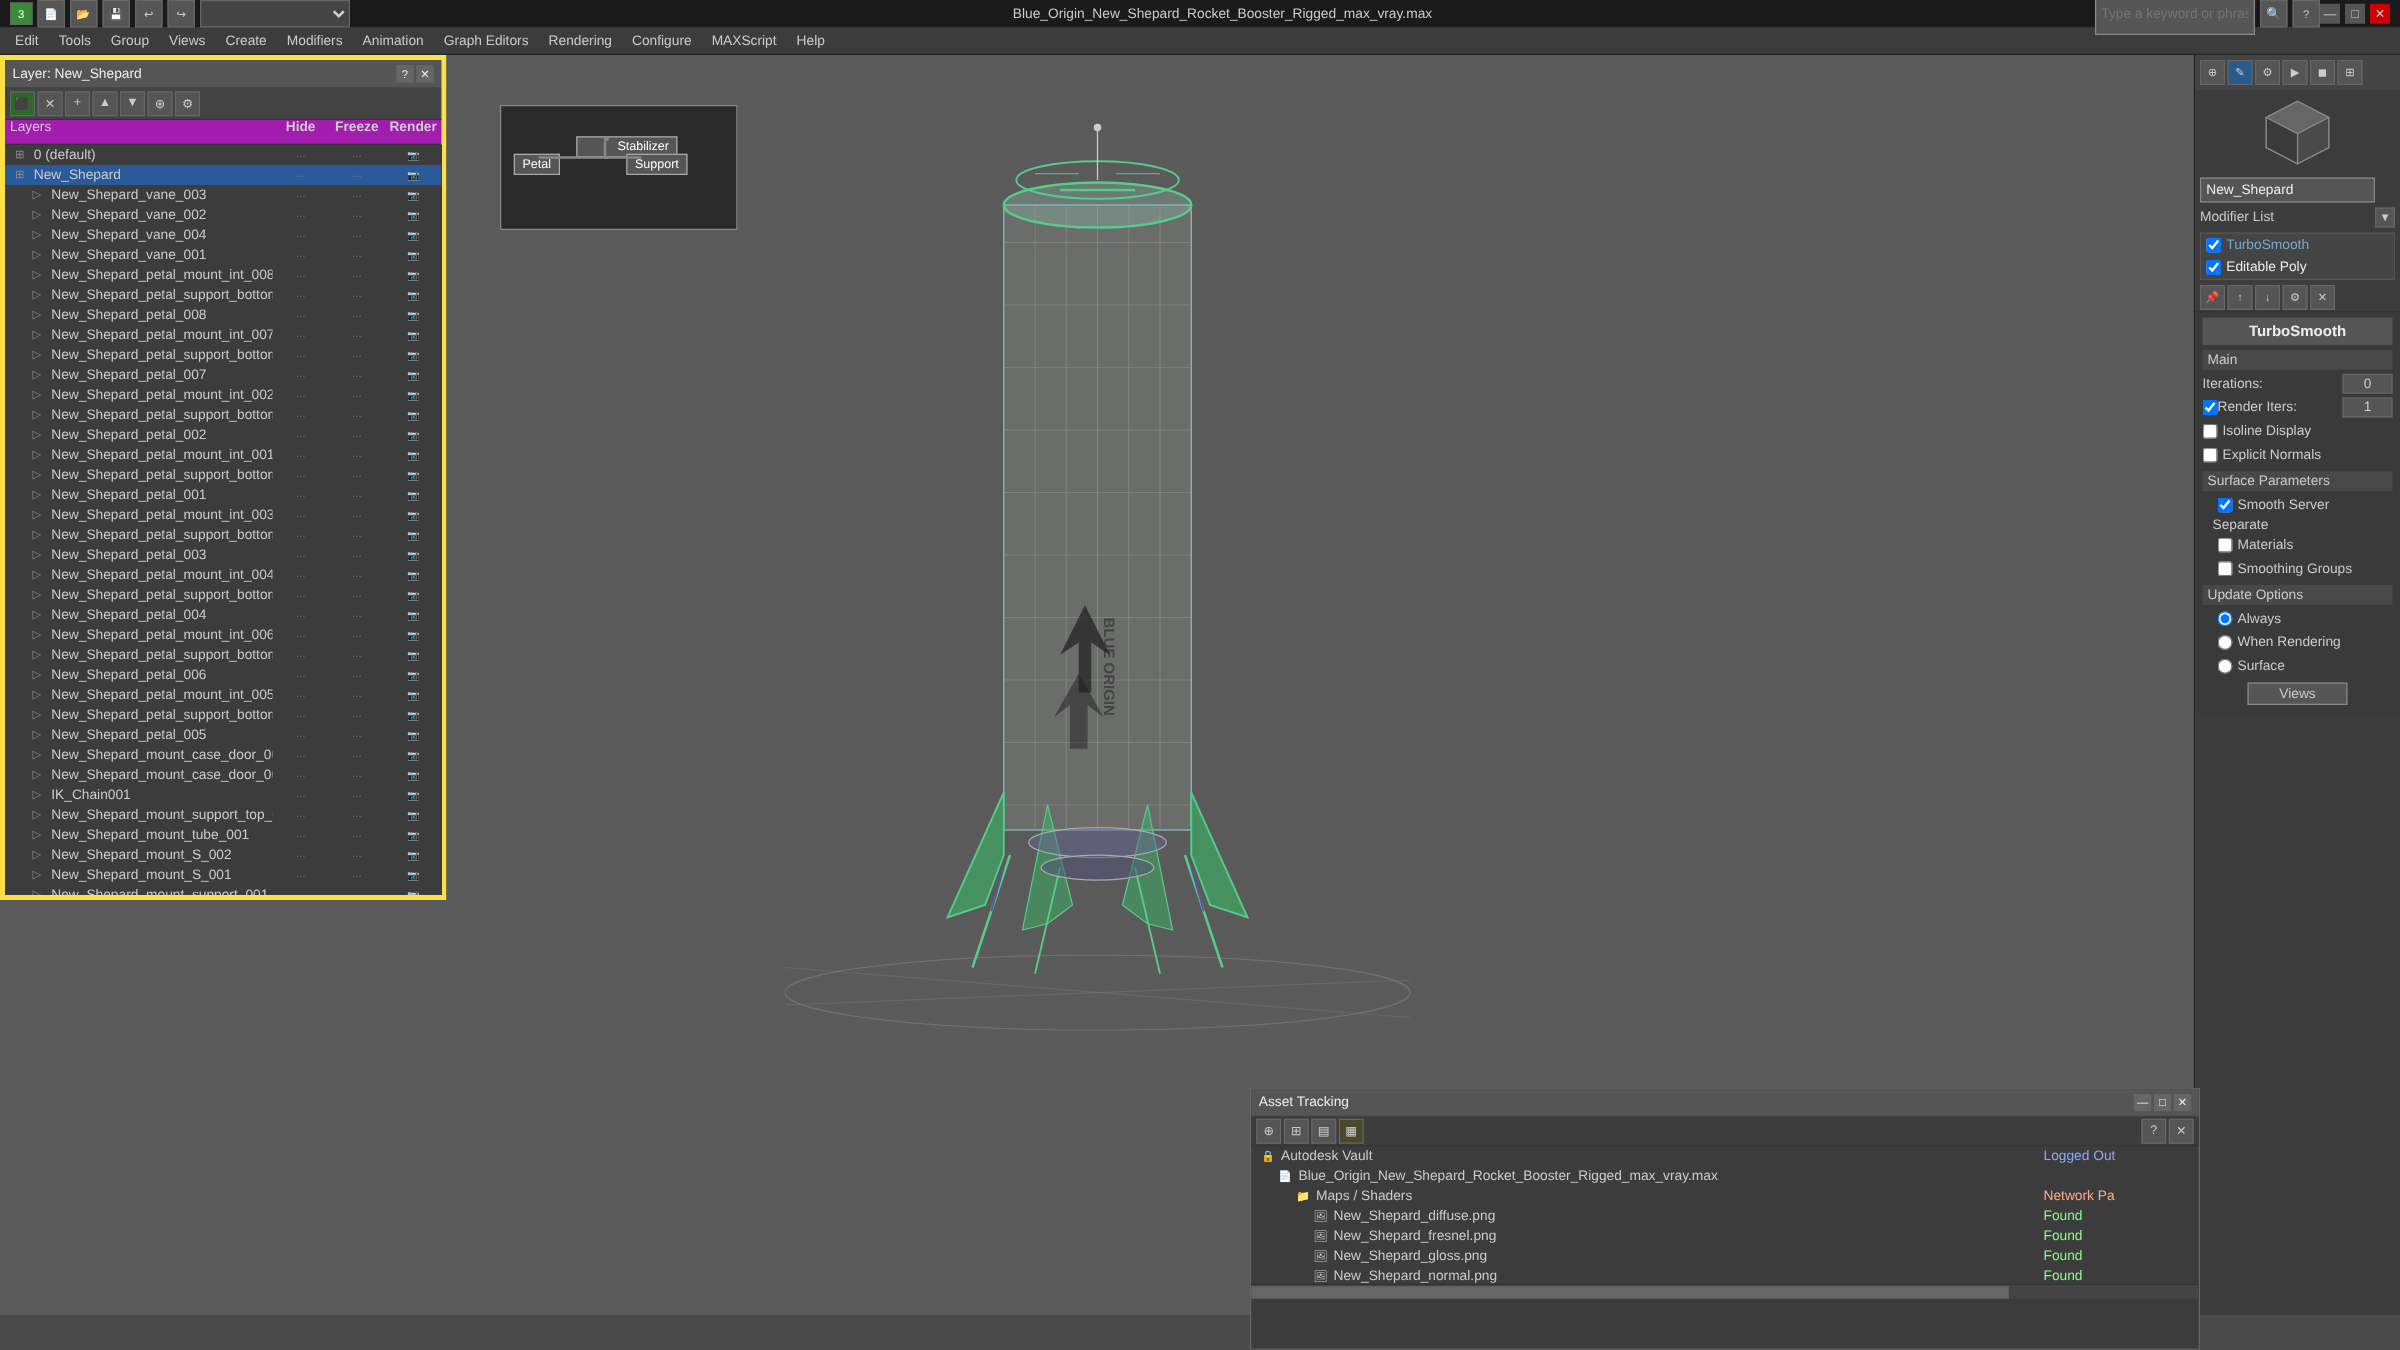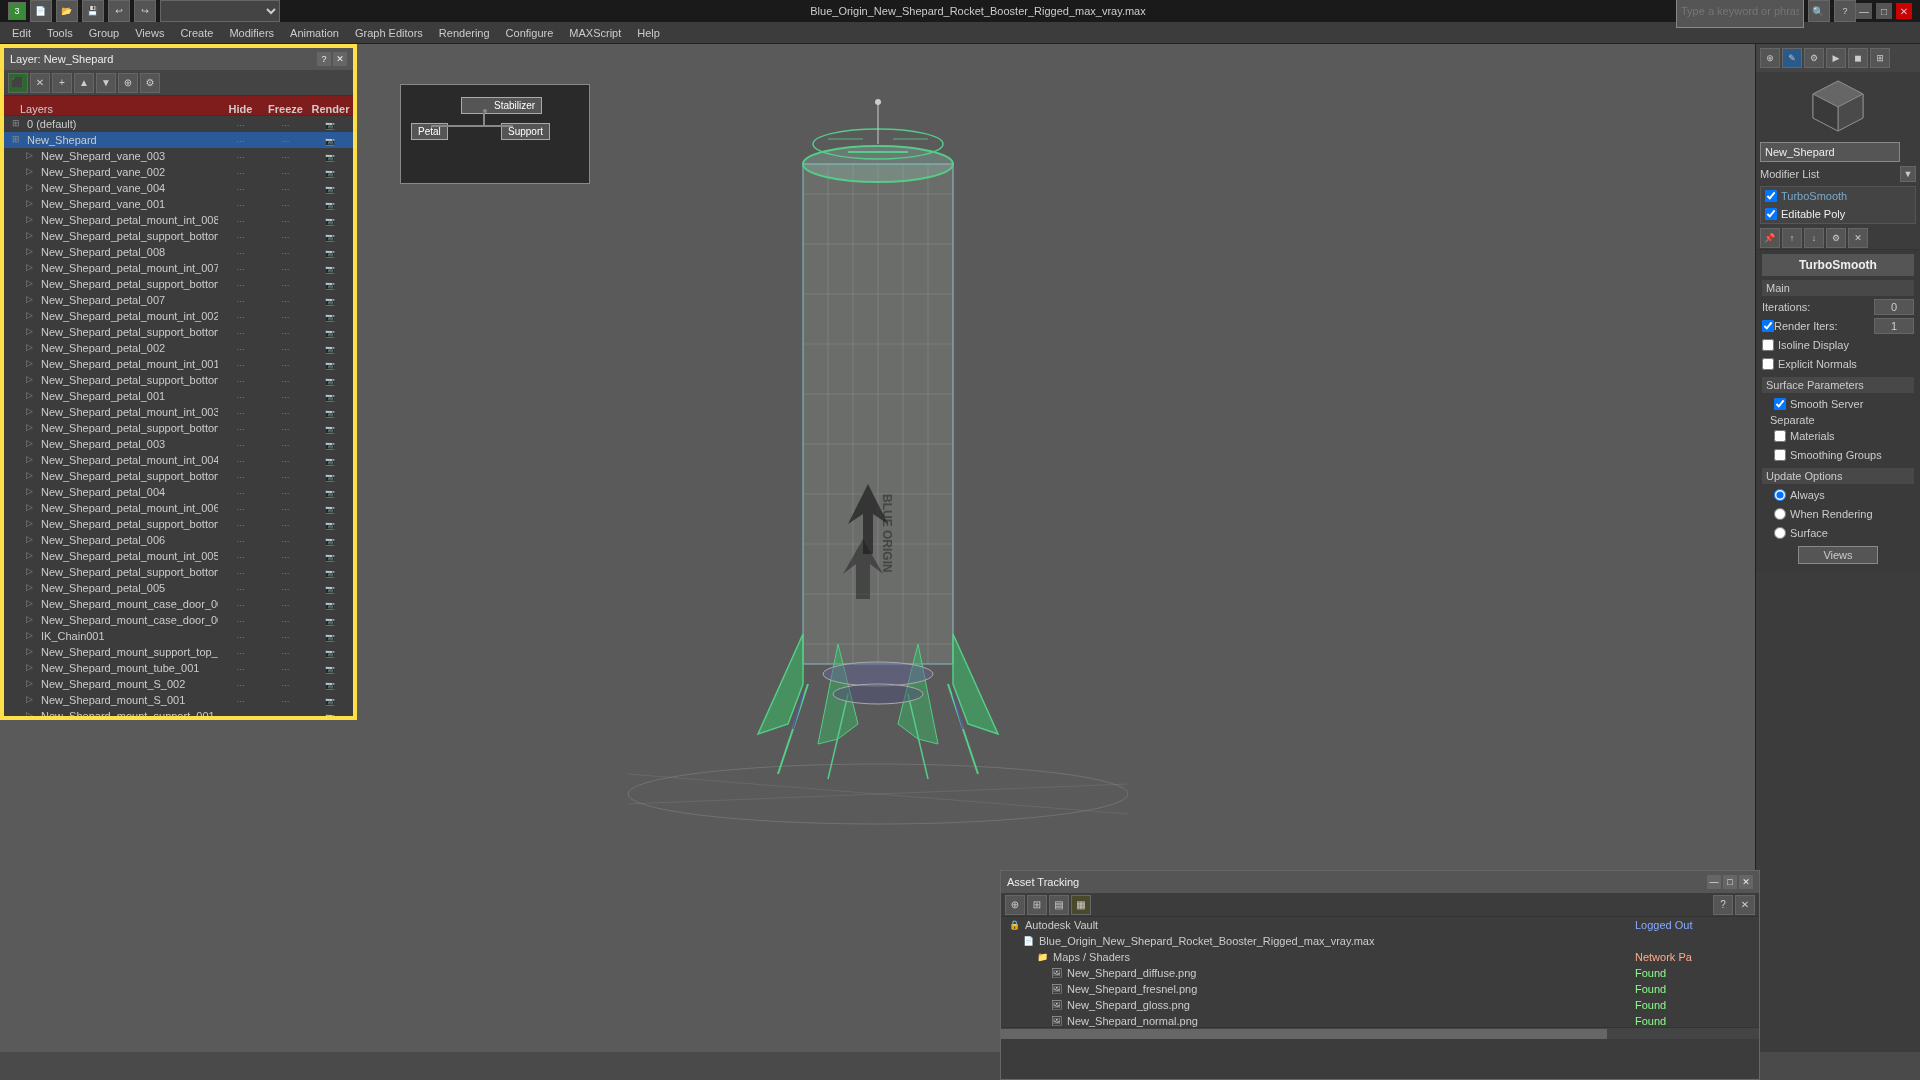--- a/index.html
+++ b/index.html
@@ -106,24 +106,24 @@
       border-bottom: 1px solid #333;
     }
     .dlg-btn {
       width: 20px; height: 20px;
       background: #555; border: 1px solid #666;
       display: flex; align-items: center; justify-content: center;
       cursor: pointer; font-size: 10px; color: #ccc;
     }
     #layer-table-header {
       display: flex;
-      background: #7f1d1d;
+      background: #a21caf;
       border-bottom: 1px solid #333;
-      height: 20px; align-items: flex-end;
-      padding-left: 16px;
+      height: 20px; align-items: flex-start;
+      padding-left: 4px;
     }
     .layer-col-name { flex: 1; color: #ccc; font-size: 11px; }
     .layer-col { width: 45px; text-align: center; color: #ccc; font-size: 11px; font-weight: bold; }
     #layer-list {
       height: 600px;
       overflow-y: auto;
       background: #3c3c3c;
     }
     .layer-row {
       height: 16px;
@@ -394,21 +394,21 @@
       <div style="color:#0ff;">Total</div>
       <div><span class="stat-label">Polys:</span><span class="stat-value">260 939</span></div>
       <div><span class="stat-label">Tris:</span><span class="stat-value">260 999</span></div>
       <div><span class="stat-label">Edges:</span><span class="stat-value">780 388</span></div>
       <div><span class="stat-label">Verts:</span><span class="stat-value">144 409</span></div>
     </div>
 
     <div id="cam-label">[+][Perspective][Shaded + Edged Faces]</div>
 
     <div id="schematic">
-      <div class="schema-node" style="top:12px;left:60px;padding-left:32px;">Stabilizer</div>
+      <div class="schema-node" style="top:24px;left:60px;padding-left:32px;">Stabilizer</div>
       <div class="schema-node" style="top:38px;left:10px;">Petal</div>
       <div class="schema-node" style="top:38px;left:100px;">Support</div>
 
       <div style="position:absolute;top:24px;left:82px;width:4px;height:4px;border-radius:50%;background:#888;"></div>
       <div style="position:absolute;top:28px;left:82px;width:2px;height:12px;background:#888;"></div>
       <div style="position:absolute;top:38px;left:28px;width:56px;height:2px;background:#888;top:40px;left:30px;"></div>
       <div style="position:absolute;top:40px;left:82px;width:30px;height:2px;background:#888;"></div>
     </div>
 
     <svg width="600" height="800" style="position:absolute;left:50%;top:0;transform:translateX(-50%);">

